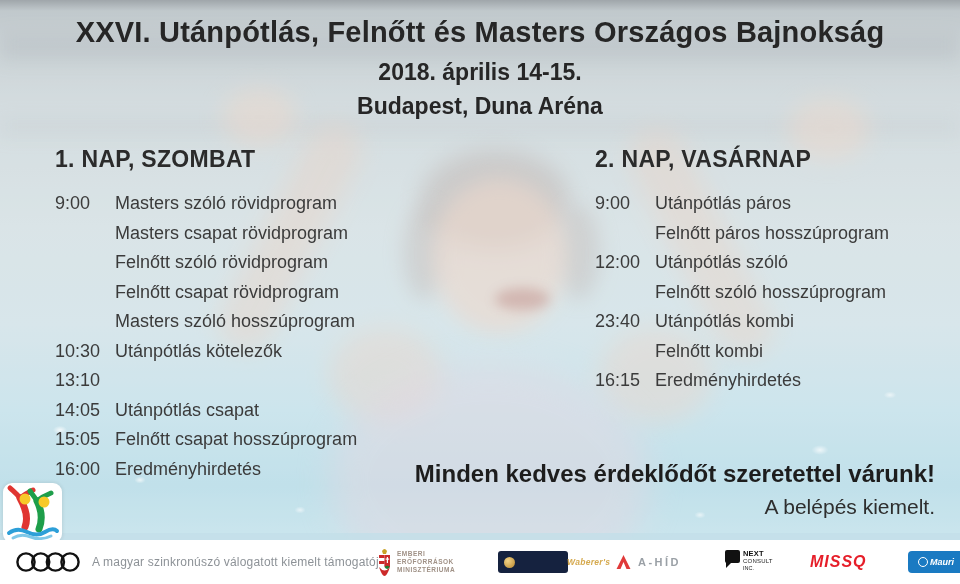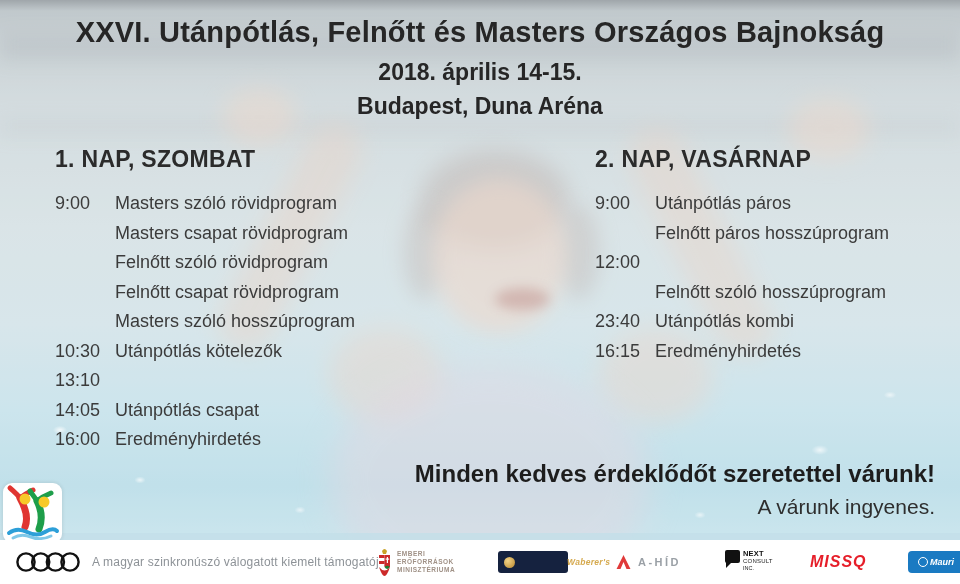--- a/index.html
+++ b/index.html
@@ -163,20 +163,24 @@
 
         <div class="row">
           <span class="time">13:10</span>
         </div>
 
         <div class="row">
           <span class="time">14:05</span>
           <span class="event">Utánpótlás csapat</span>
         </div>
 
+        <div class="row">
+          <span class="time">15:05</span>
+          <span class="event">Felnőtt csapat hosszúprogram</span>
+        </div>
 
         <div class="row">
           <span class="time">16:00</span>
           <span class="event">Eredményhirdetés</span>
         </div>
       </div>
   </section>
 
   <section class="day day2">
     <h2>2. NAP, VASÁRNAP</h2>
@@ -187,43 +191,48 @@
           <span class="event">Utánpótlás páros</span>
         </div>
 
         <div class="row">
           <span class="time"></span>
           <span class="event">Felnőtt páros hosszúprogram</span>
         </div>
 
         <div class="row">
           <span class="time">12:00</span>
+          <span class="event">Utánpótlás szóló</span>
         </div>
 
         <div class="row">
           <span class="time"></span>
           <span class="event">Felnőtt szóló hosszúprogram</span>
         </div>
 
         <div class="row">
           <span class="time">23:40</span>
           <span class="event">Utánpótlás kombi</span>
         </div>
 
+        <div class="row">
+          <span class="time"></span>
+          <span class="event">Felnőtt kombi</span>
+        </div>
 
         <div class="row">
           <span class="time">16:15</span>
           <span class="event">Eredményhirdetés</span>
         </div>
       </div>
   </section>
 
   <div class="closing">
     <div class="welcome">Minden kedves érdeklődőt szeretettel várunk!</div>
-    <div class="free">A várunk ingyenes.</div>
+    <div class="free">A belépés kiemelt.</div>
   </div>
 
   <div class="fed">
     <svg width="59" height="60" viewBox="0 0 59 60">
       <path d="M22 44 C26 34 22 24 17 15" stroke="#e03531" stroke-width="7" fill="none" stroke-linecap="round"></path>
       <path d="M17 15 C13 10 10 8 7 5" stroke="#e03531" stroke-width="5" fill="none" stroke-linecap="round"></path>
       <path d="M17 15 C22 11 26 9 30 7" stroke="#e03531" stroke-width="5" fill="none" stroke-linecap="round"></path>
       <path d="M36 46 C40 36 38 26 34 18" stroke="#1e9e4a" stroke-width="7" fill="none" stroke-linecap="round"></path>
       <path d="M34 18 C31 13 29 11 27 8" stroke="#1e9e4a" stroke-width="5" fill="none" stroke-linecap="round"></path>
       <path d="M34 18 C39 14 43 12 48 10" stroke="#1e9e4a" stroke-width="5" fill="none" stroke-linecap="round"></path>

